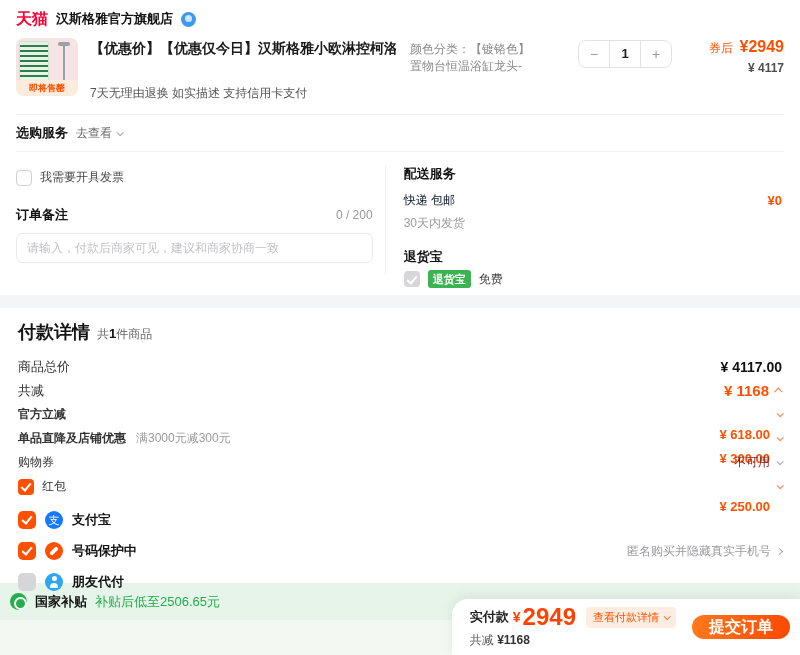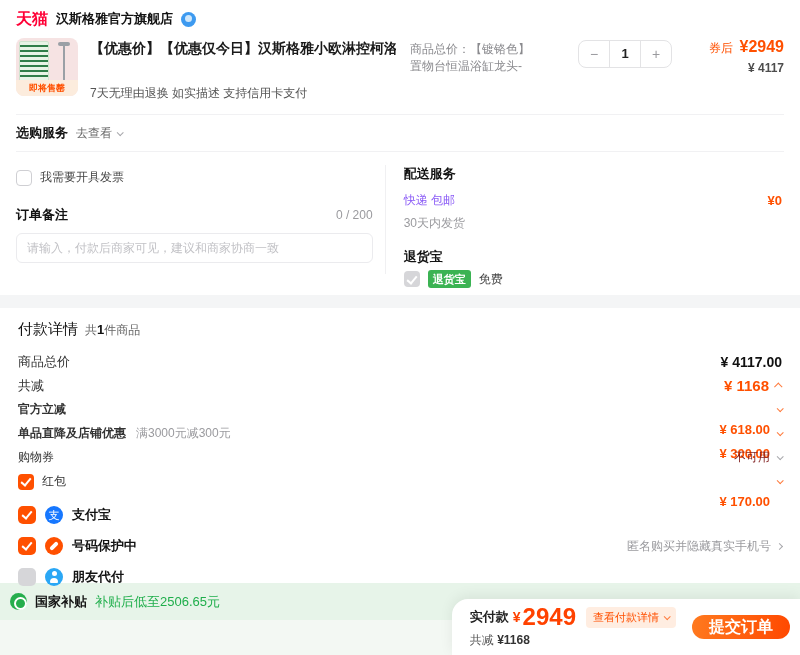--- a/index.html
+++ b/index.html
@@ -64,29 +64,29 @@
   .cb-orange { background:#ff5000; }
   .cb-lg { width:18px; height:18px; border-radius:5px; }
   .cb.checked::after { content:''; position:absolute; left:5px; top:2.5px; width:4px; height:8px; border:solid #fff; border-width:0 2px 2px 0; transform:rotate(40deg); }
   .cb-lg.checked::after { left:6px; top:3px; }
   .cb-label { font-size:12px; color:#444; }
   .remark-head { display:flex; justify-content:space-between; align-items:center; margin-top:20px; }
   .counter { font-size:12px; color:#9a9a9e; }
   .remark-input { margin-top:9px; width:100%; height:30px; border:1px solid #ebebee; border-radius:6px; padding:0 10px; font-size:12px; color:#333; outline:none; font-family:inherit; }
   .remark-input::placeholder { color:#c2c2c6; }
   .fee-line { display:flex; justify-content:space-between; align-items:center; margin-top:9px; padding-right:2px; }
-  .gray-txt { font-size:12px; color:#8b5cf6; }
+  .gray-txt { font-size:12px; color:#0f172a; }
   .gray-txt2 { font-size:12px; color:#9a9a9e; margin-top:6px; }
   .fee0 { font-size:13px; font-weight:800; color:#ff5000; }
   .rt-title { margin-top:16px; }
   .green-badge { display:inline-block; background:#3bb353; color:#fff; font-size:11px; padding:1.5px 5px; border-radius:3px; font-weight:600; }
 
   
   .pd-head { display:flex; align-items:baseline; gap:7px; }
-  .pd-title { font-size:15px; font-weight:400; color:#131313; }
+  .pd-title { font-size:18px; font-weight:700; color:#131313; }
   .pd-count { font-size:12px; color:#666; }
   .pd-count b { font-size:13px; color:#111; }
   .fee-row { display:flex; justify-content:space-between; align-items:center; margin-top:7px; height:17px; }
   .fee-row.first { margin-top:14px; }
   .fl { font-size:13px; color:#333; display:flex; align-items:center; gap:8px; }
   .fl.bold { font-size:12px; font-weight:700; }
   .fl.sm { font-size:12px; }
   .fl .sub { font-size:12px; color:#9a9a9e; font-weight:400; margin-left:2px; }
   .fv { display:inline-flex; align-items:center; gap:7px; cursor:pointer; }
   .v-black { font-weight:800; font-size:14px; color:#111; }
@@ -143,21 +143,21 @@
     <div class="thumb">
       <div class="thumb-promo"></div>
       <div class="thumb-shower"></div>
       <div class="thumb-badge">即将售罄</div>
     </div>
     <div class="p-main">
       <div class="p-title">【优惠价】【优惠仅今日】汉斯格雅小欧淋控柯洛梅达...</div>
       <div class="p-guar">7天无理由退换 如实描述 支持信用卡支付</div>
     </div>
     <div class="p-spec">
-      <div>商品总价：【镀铬色】</div>
+      <div>颜色分类：【镀铬色】</div>
       <div>置物台恒温浴缸龙头-</div>
     </div>
     <div class="stepper">
       <div class="st-btn">−</div>
       <div class="st-val">1</div>
       <div class="st-btn">+</div>
     </div>
     <div class="p-price">
       <div>
         <span class="coupon-label">券后</span>
@@ -255,21 +255,21 @@
       <span class="chev sm"></span>
     </span>
   </div>
 
   <div class="fee-row">
     <span class="fl sm">
       <span class="cb cb-orange checked"></span>
       <span>红包</span>
     </span>
     <span class="fv">
-      <span class="v-orange">¥ 170.00</span>
+      <span class="v-orange">¥ 250.00</span>
       <span class="chev sm orange"></span>
     </span>
   </div>
 
   <div class="pm-row first">
     <span class="cb cb-lg cb-orange checked"></span>
     <span class="alipay-icon">支</span>
     <span class="pm-label">支付宝</span>
   </div>
 

